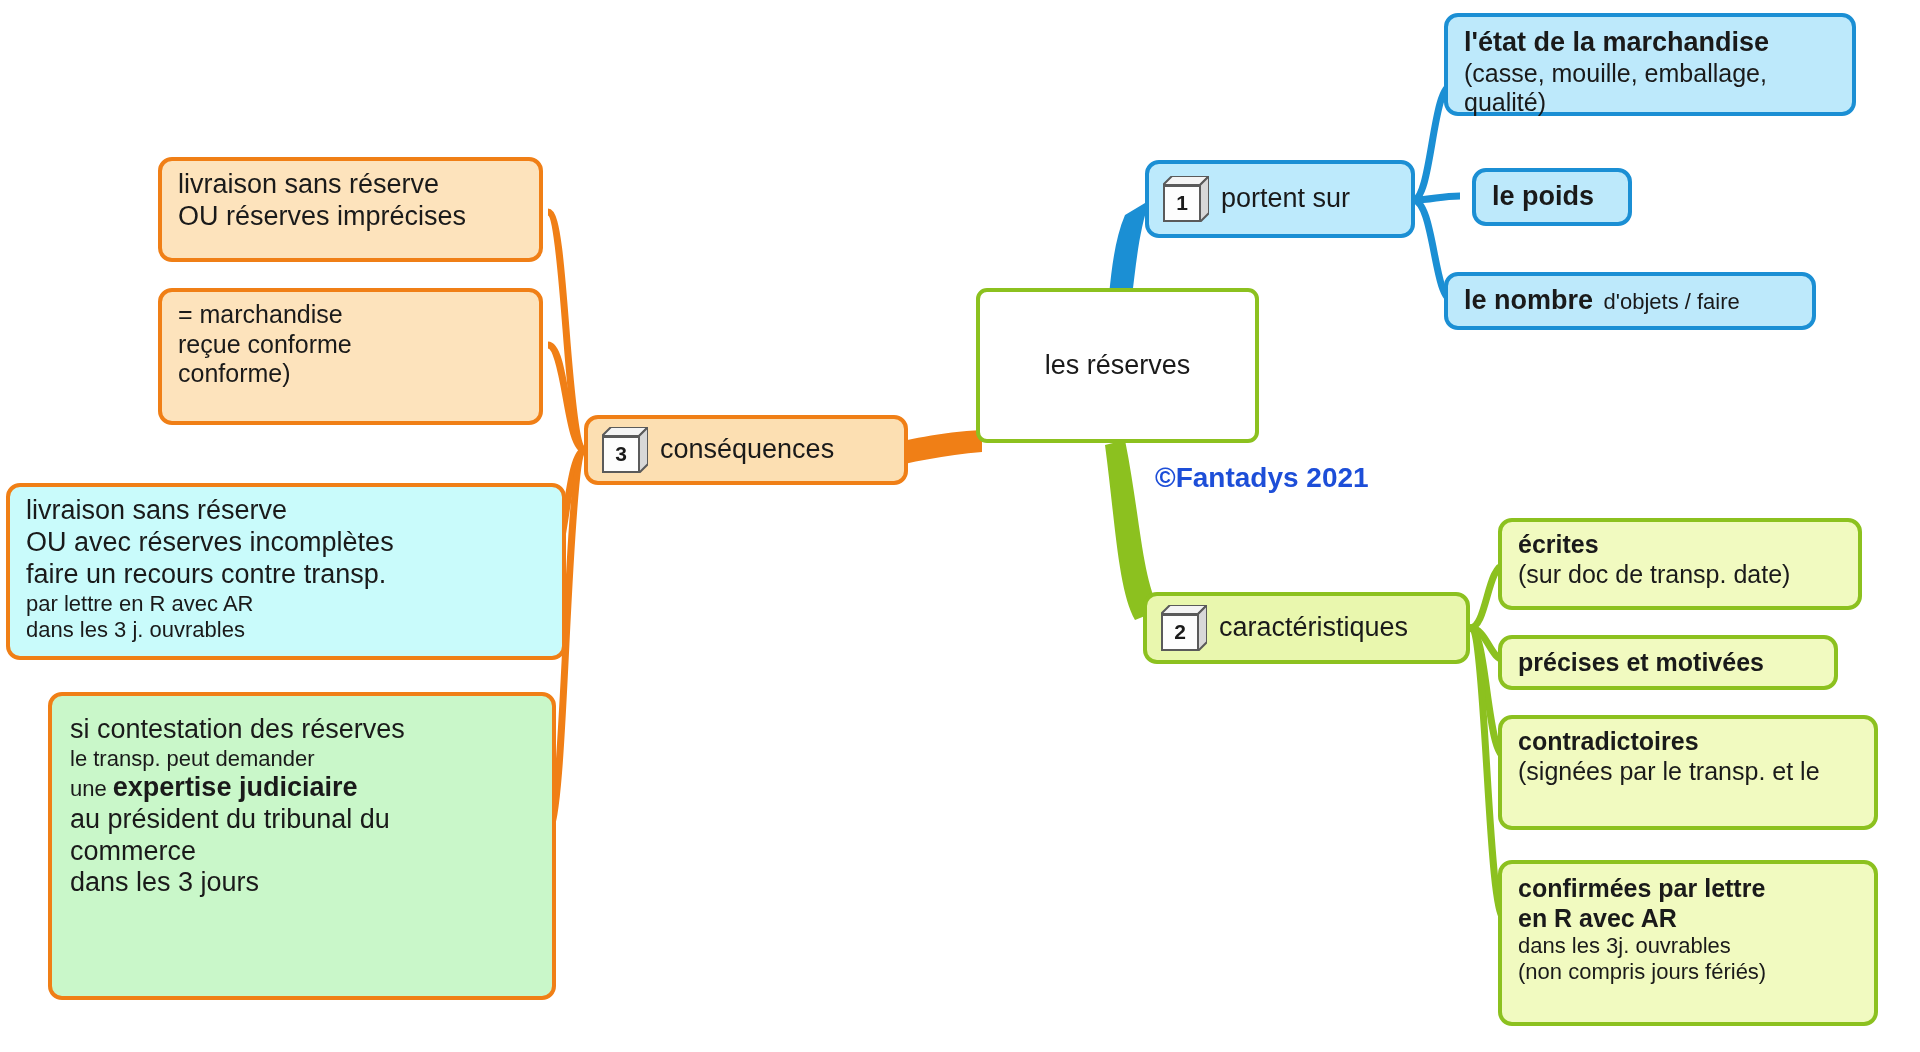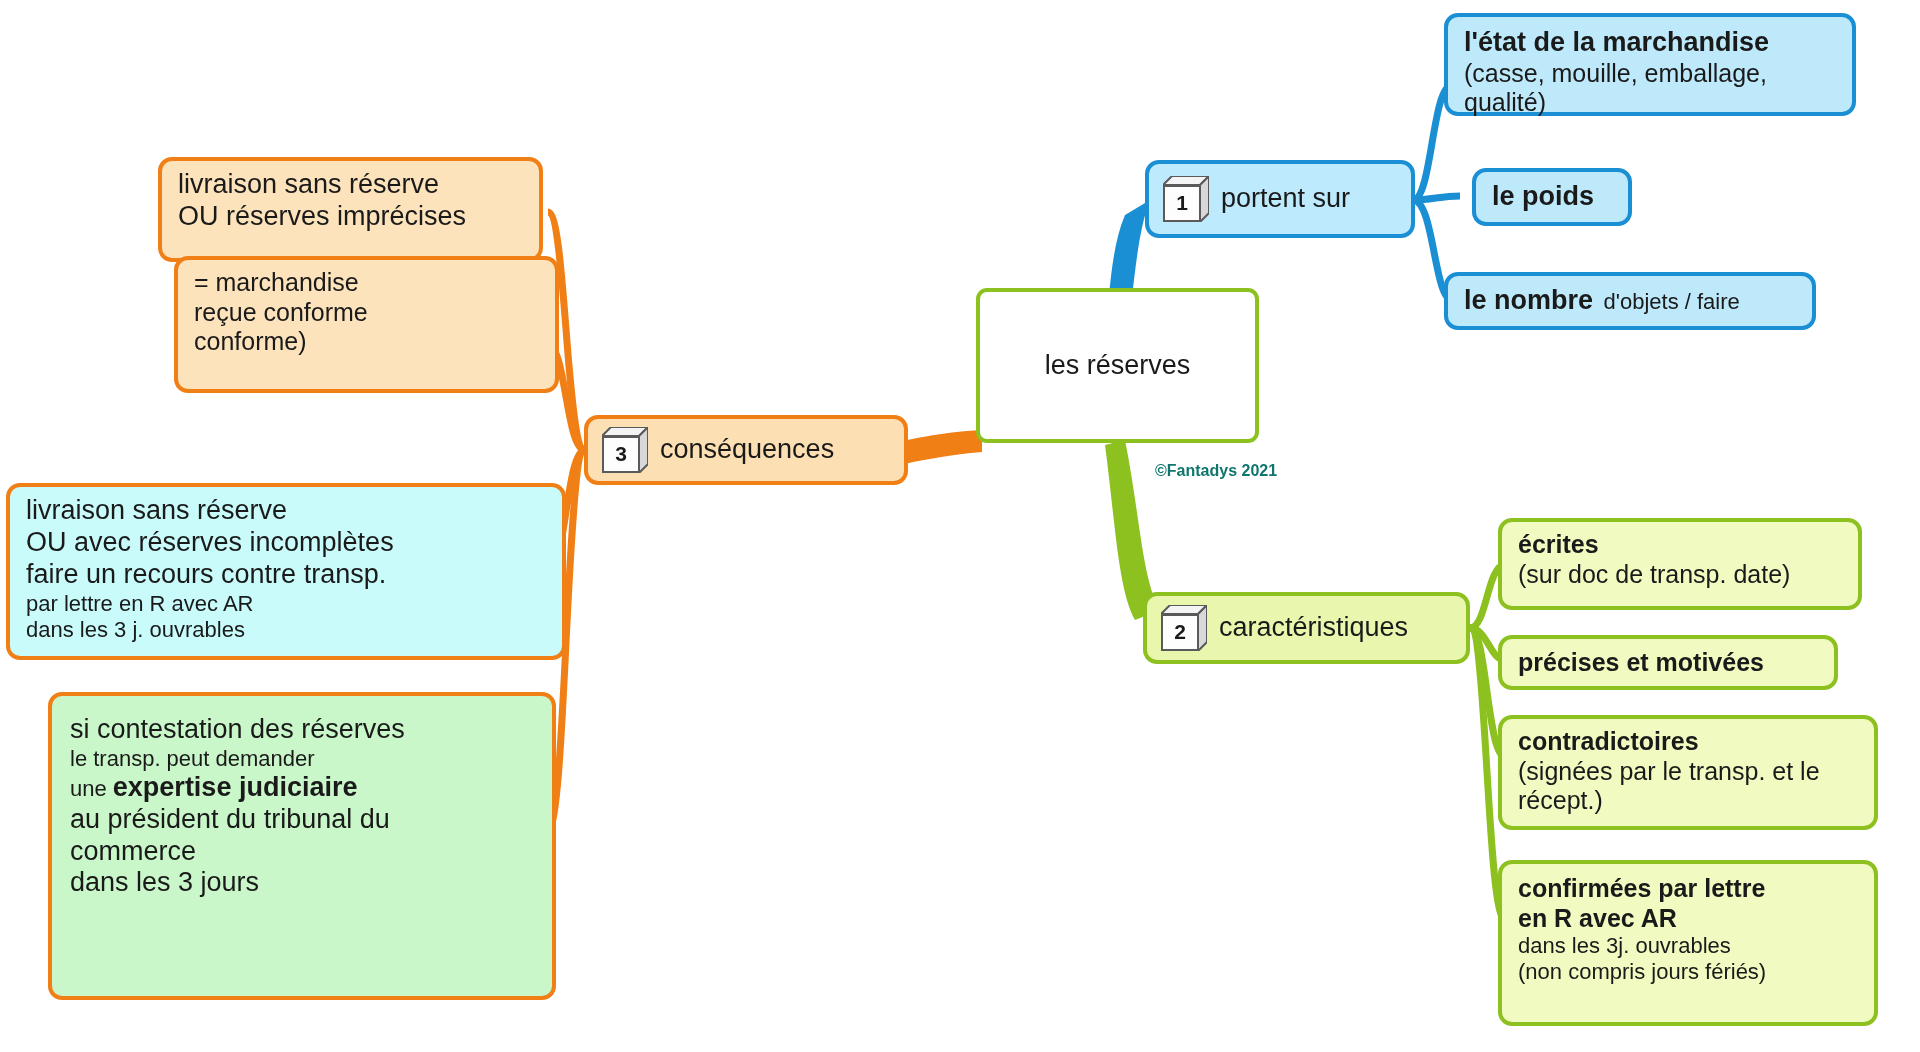--- a/index.html
+++ b/index.html
@@ -72,22 +72,22 @@
     width: 46px;
     height: 46px;
     flex: 0 0 auto;
     margin-right: 12px;
   }
   .cube svg { position: absolute; left:0; top:0; }
 
   .copyright {
     position: absolute;
     font-weight: bold;
-    font-size: 16px;
-    color: #0f766e;
+    font-size: 28px;
+    color: #1d4ed8;
     letter-spacing: 0px;
     z-index: 6;
   }
   .node-label-row { display: flex; align-items: center; width: 100%; }
 </style>
 </head>
 <body>
 
 <div id="canvas">
 
@@ -174,21 +174,20 @@
   </div>
 
   <div class="node green-leaf" style="left:1498px; top:635px; width:340px; height:55px; padding:8px 16px;">
     <span class="mid bold">précises et motivées</span>
   </div>
 
   <div class="node green-leaf" style="left:1498px; top:715px; width:380px; height:115px; padding:8px 16px; align-items:flex-start;">
     <div class="txt">
       <div class="mid bold">contradictoires</div>
       <div class="mid">(signées par le transp. et le</div>
-      <div class="mid">récept.)</div>
     </div>
   </div>
 
   <div class="node green-leaf" style="left:1498px; top:860px; width:380px; height:166px; padding:10px 16px; align-items:flex-start;">
     <div class="txt">
       <div class="mid bold">confirmées par lettre</div>
       <div class="mid bold">en R avec AR</div>
       <div class="small">dans les 3j. ouvrables</div>
       <div class="small">(non compris jours fériés)</div>
     </div>
@@ -208,21 +207,21 @@
     </div>
   </div>
 
   <div class="node orange-leaf" style="left:158px; top:157px; width:385px; height:105px; padding:8px 16px; align-items:flex-start;">
     <div class="txt">
       <div class="big">livraison sans réserve</div>
       <div class="big">OU réserves imprécises</div>
     </div>
   </div>
 
-  <div class="node orange-leaf" style="left:158px; top:256px; width:385px; height:137px; padding:8px 16px; align-items:flex-start;margin-left:16px;">
+  <div class="node orange-leaf" style="left:158px; top:288px; width:385px; height:137px; padding:8px 16px; align-items:flex-start;">
     <div class="txt">
       <div class="mid">= marchandise</div>
       <div class="mid">reçue conforme</div>
       <div class="mid">conforme)</div>
     </div>
   </div>
 
   <div class="node cyan-leaf" style="left:6px; top:483px; width:560px; height:177px; padding:8px 16px; align-items:flex-start;">
     <div class="txt">
       <div class="big">livraison sans réserve</div>

